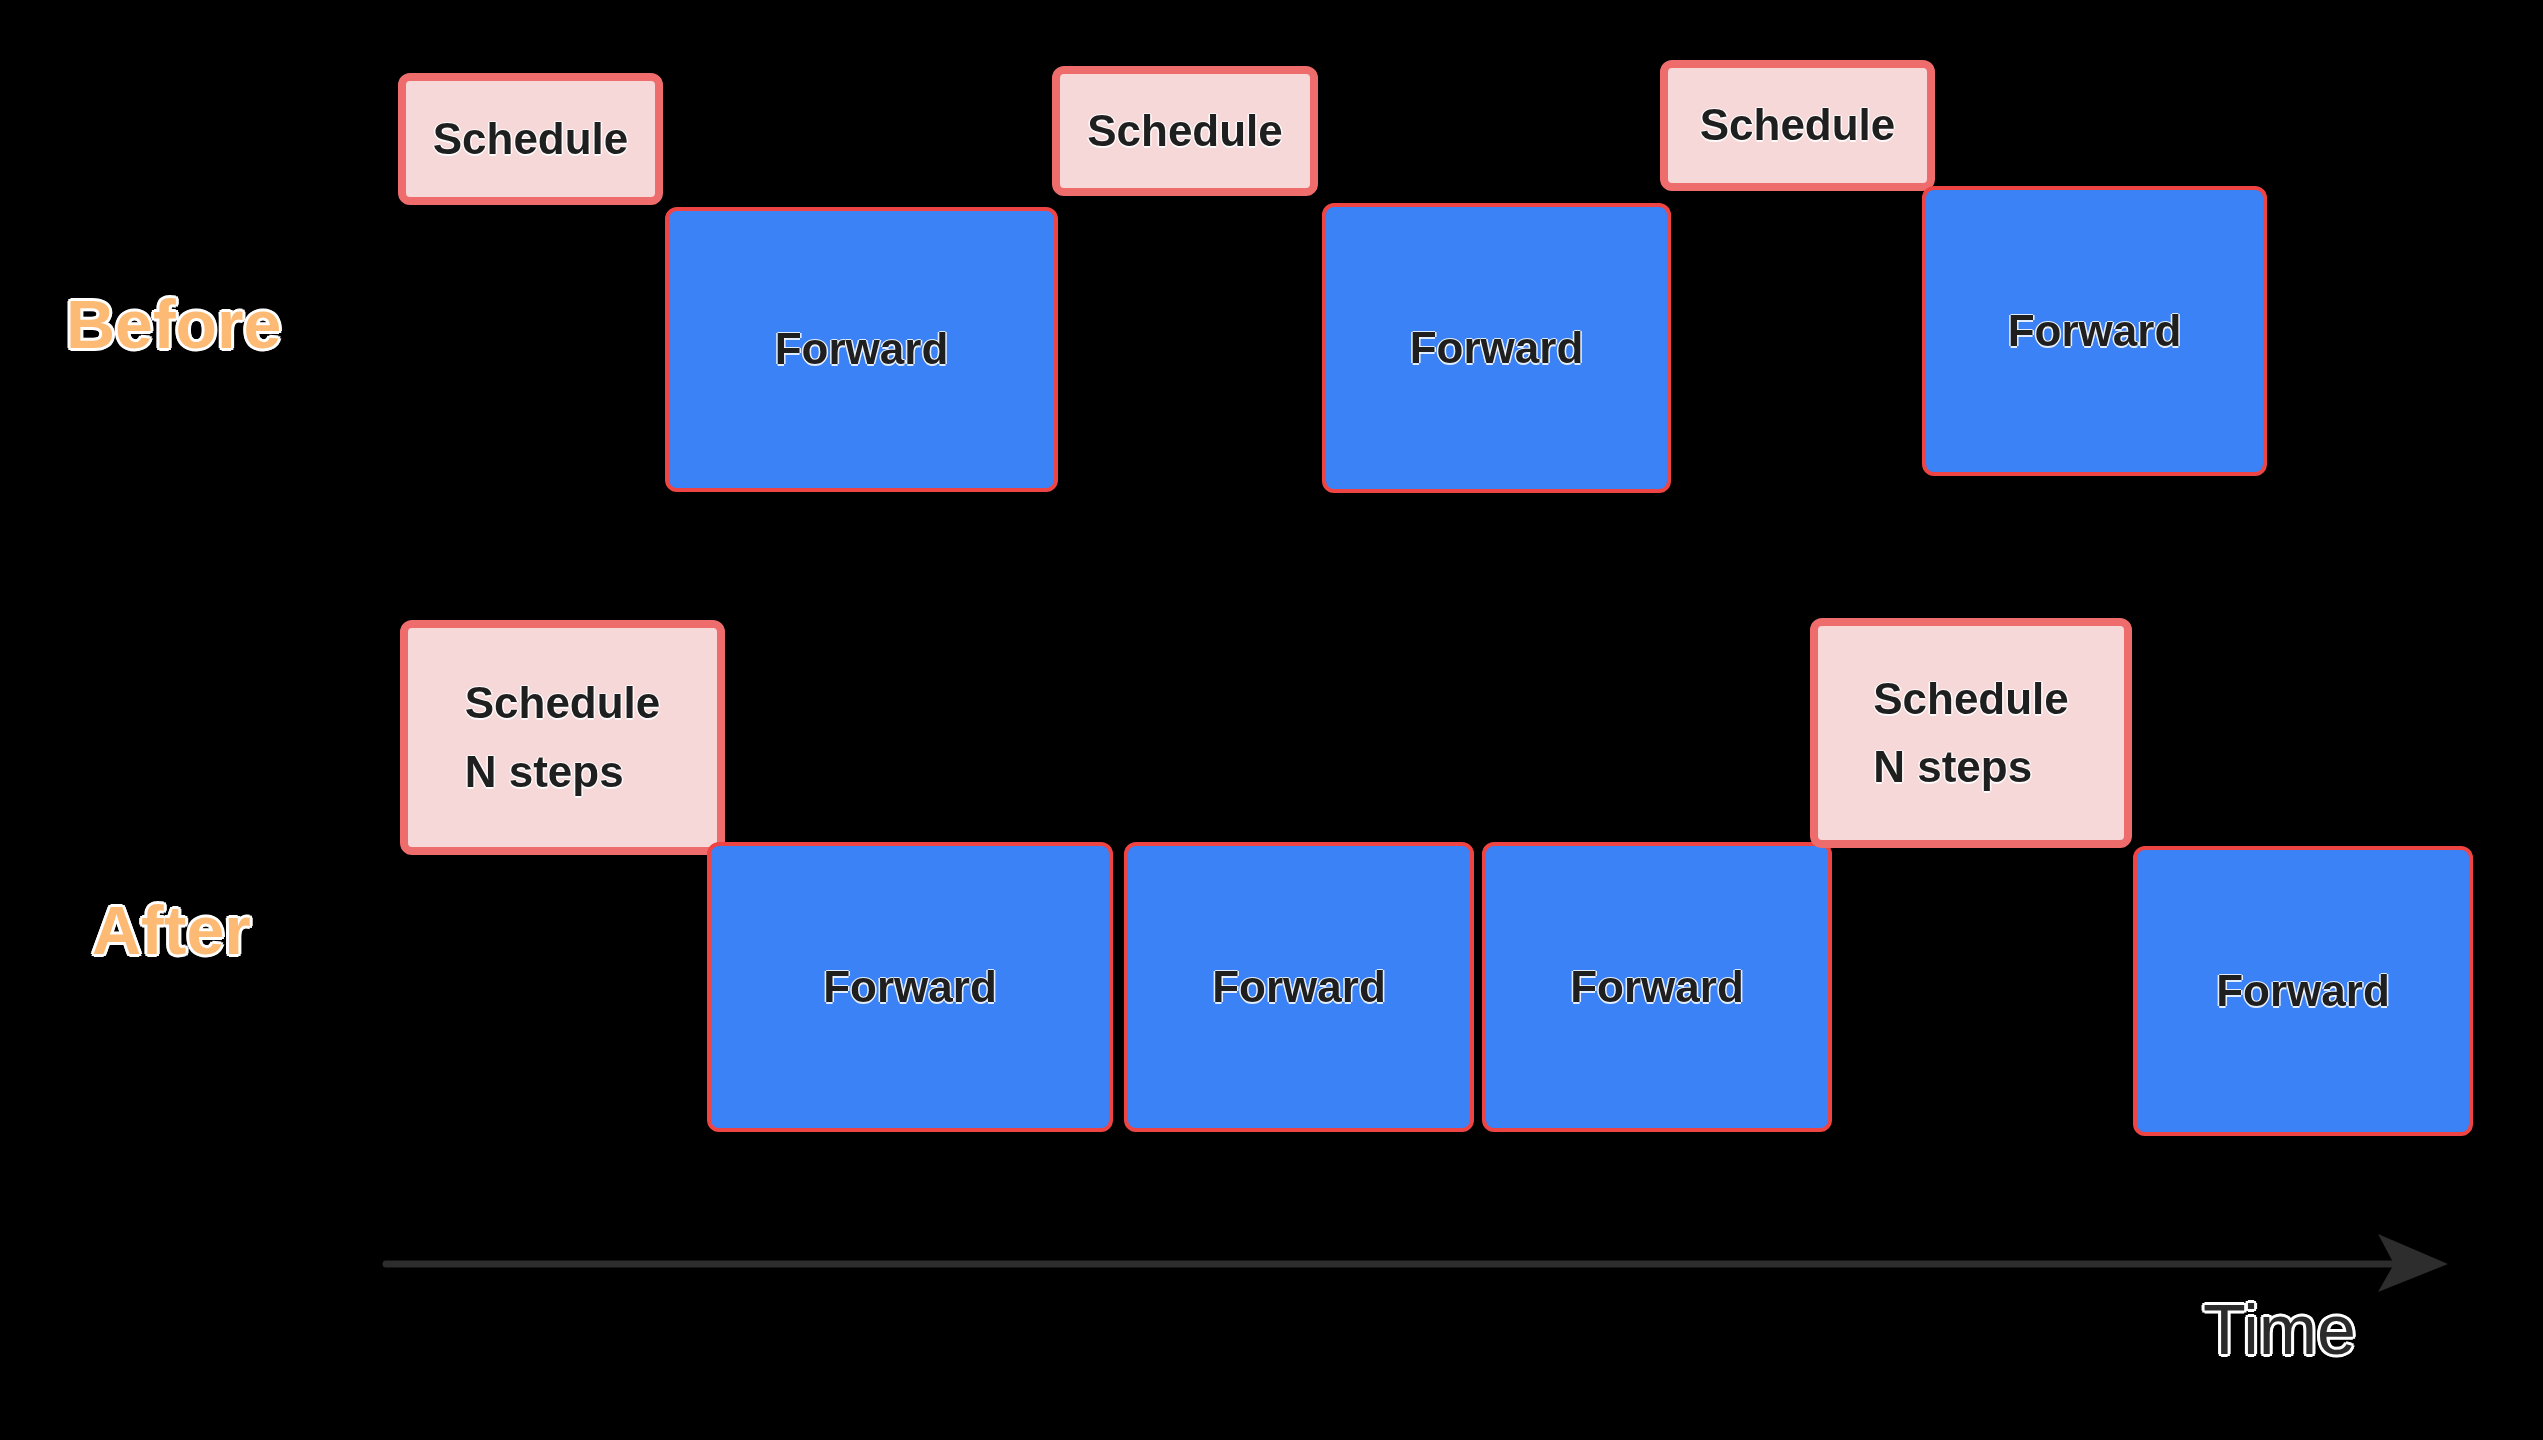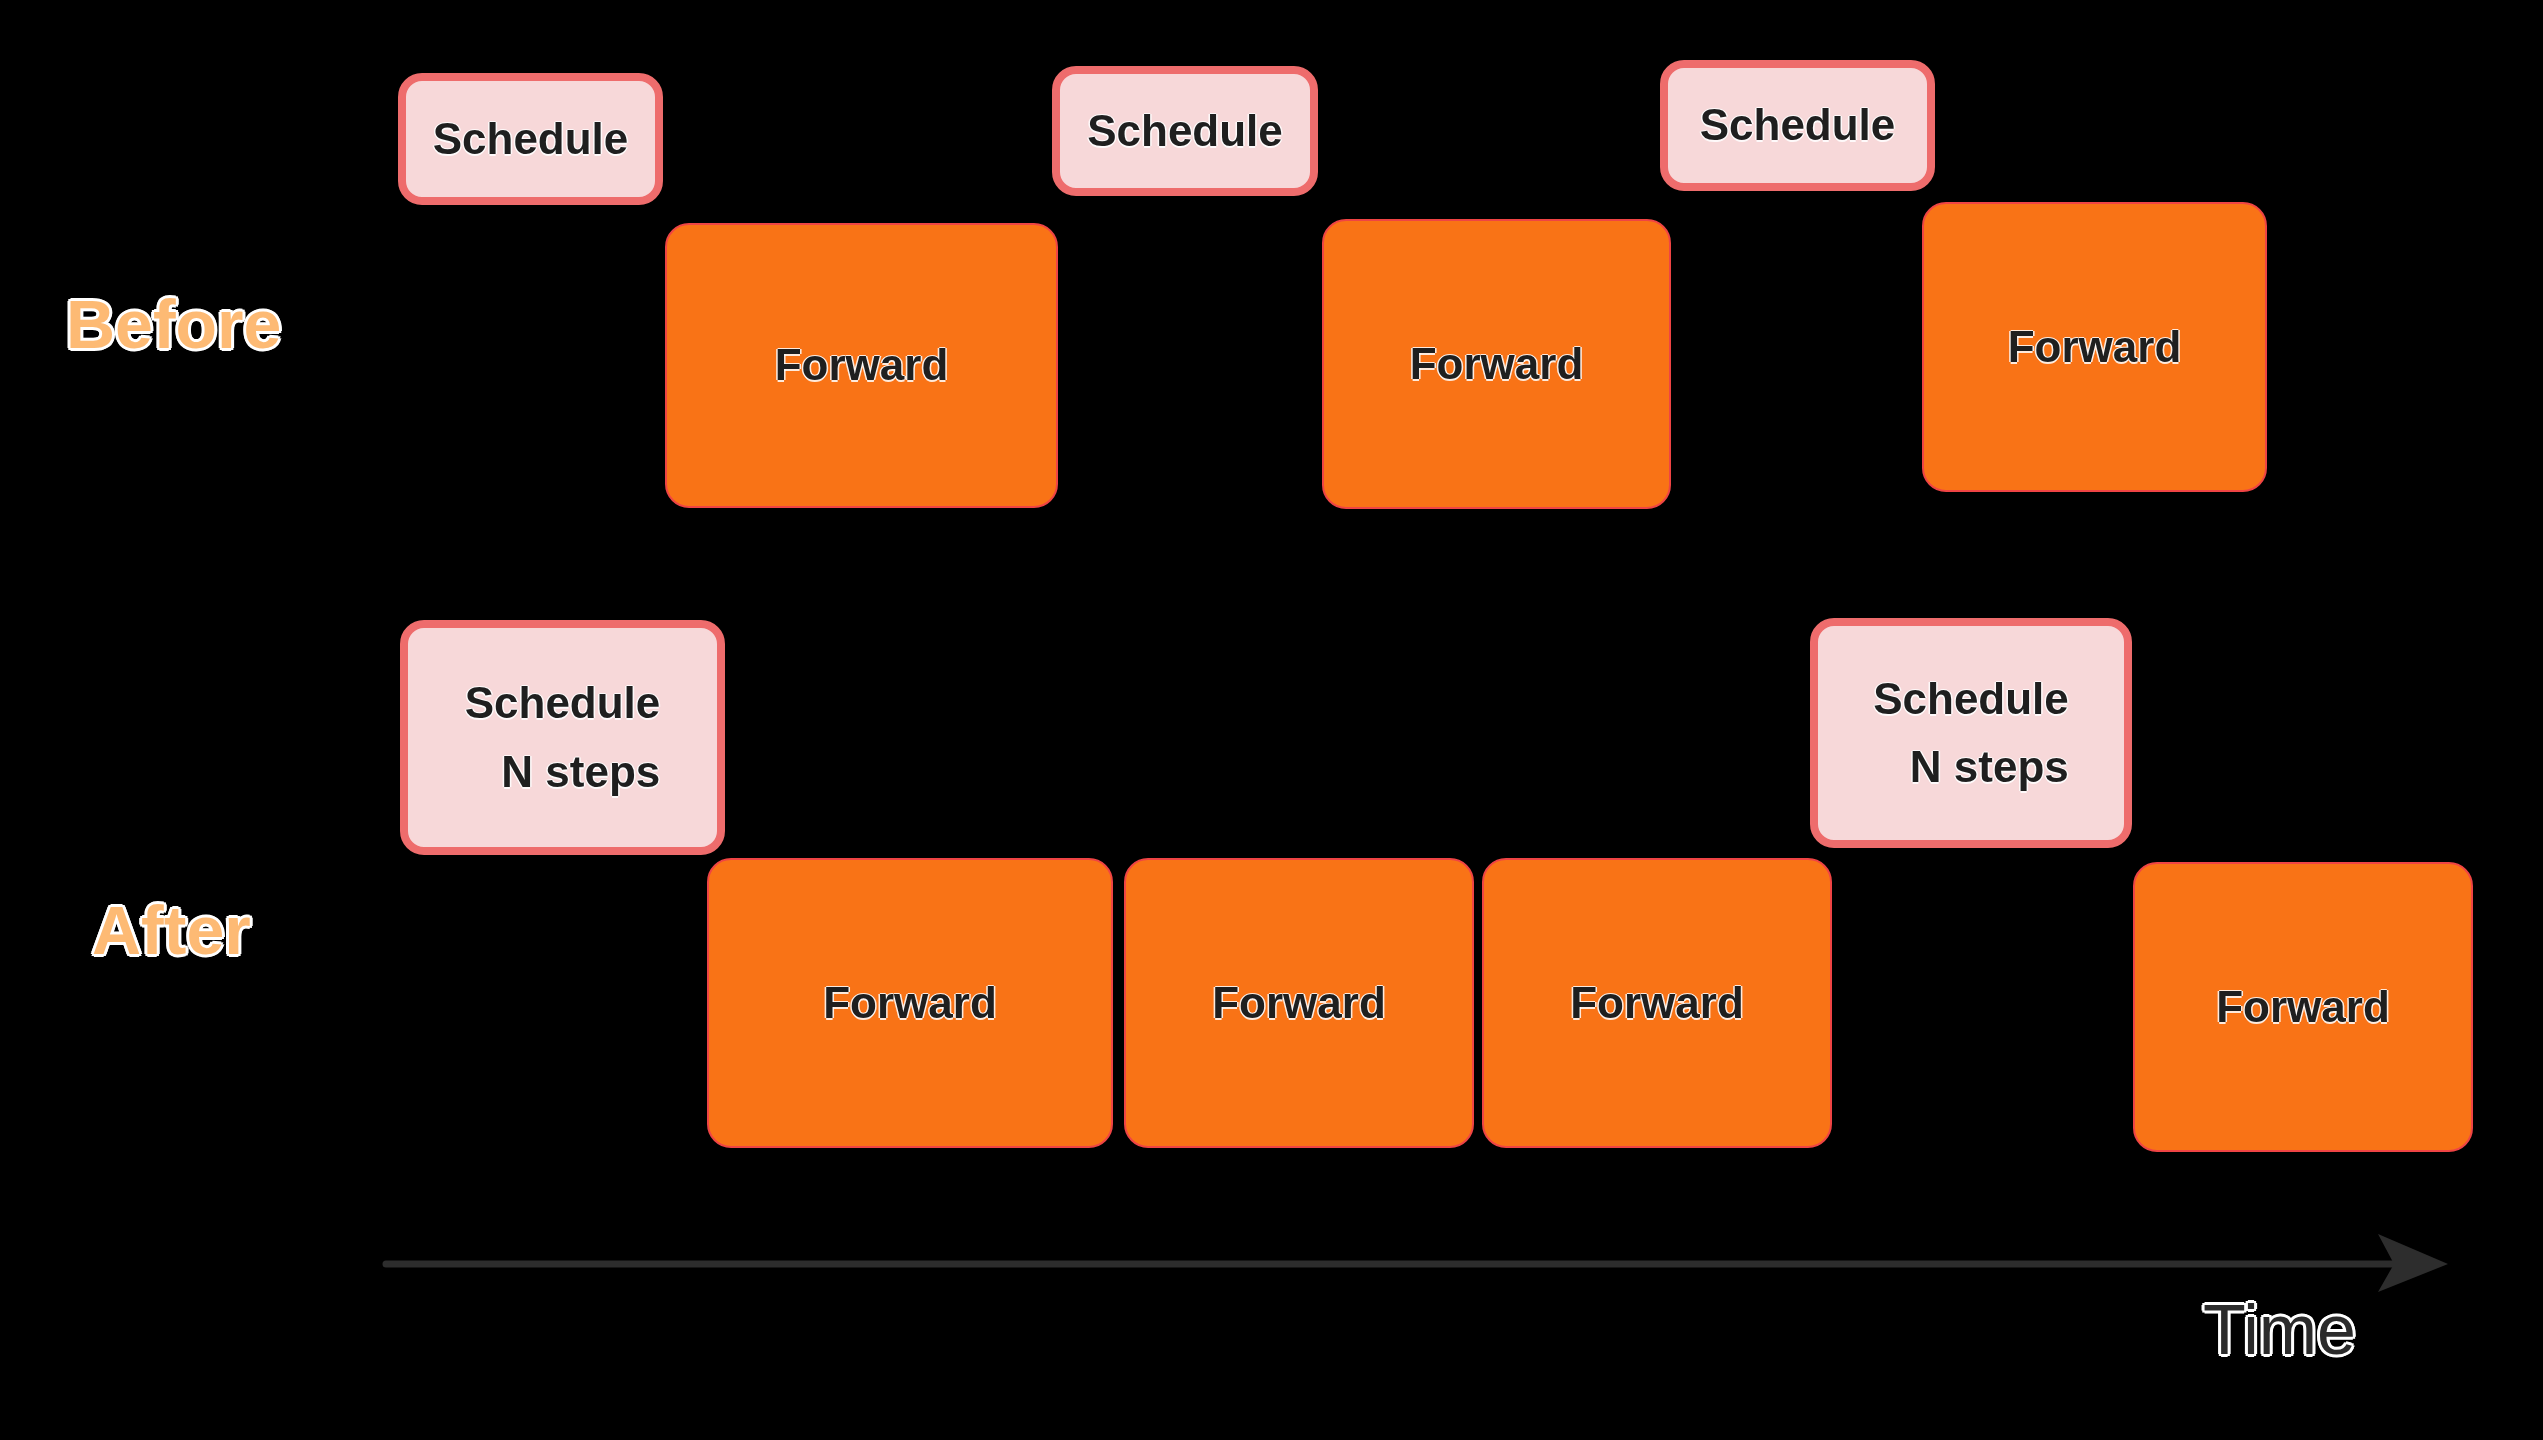--- a/index.html
+++ b/index.html
@@ -7,34 +7,33 @@
     position: relative;
     width: 2543px;
     height: 1440px;
     background: #000000;
     overflow: hidden;
     font-family: "Liberation Sans", "DejaVu Sans", sans-serif;
   }
   .box {
     position: absolute;
     box-sizing: border-box;
-    border-radius: 24px;
+    border-radius: 12px;
     display: flex;
     align-items: center;
     justify-content: center;
-    text-align: right;
+    text-align: left;
   }
   .box--schedule {
     background: #f7d8d9;
     border: 8px solid #ee6c6c;
   }
   .box--forward {
-    background: #f97316;
-    border: 2px solid #ef4444;
-    margin-top: 16px;
+    background: #3b82f6;
+    border: 4px solid #ef4444;
   }
   .box__label {
     font-size: 44px;
     font-weight: 700;
     color: #1f1f1f;
     line-height: 1.55;
     white-space: pre-line;
     text-shadow:
       1.5px 0 0 rgba(255,255,255,0.85),
       -1.5px 0 0 rgba(255,255,255,0.85),

